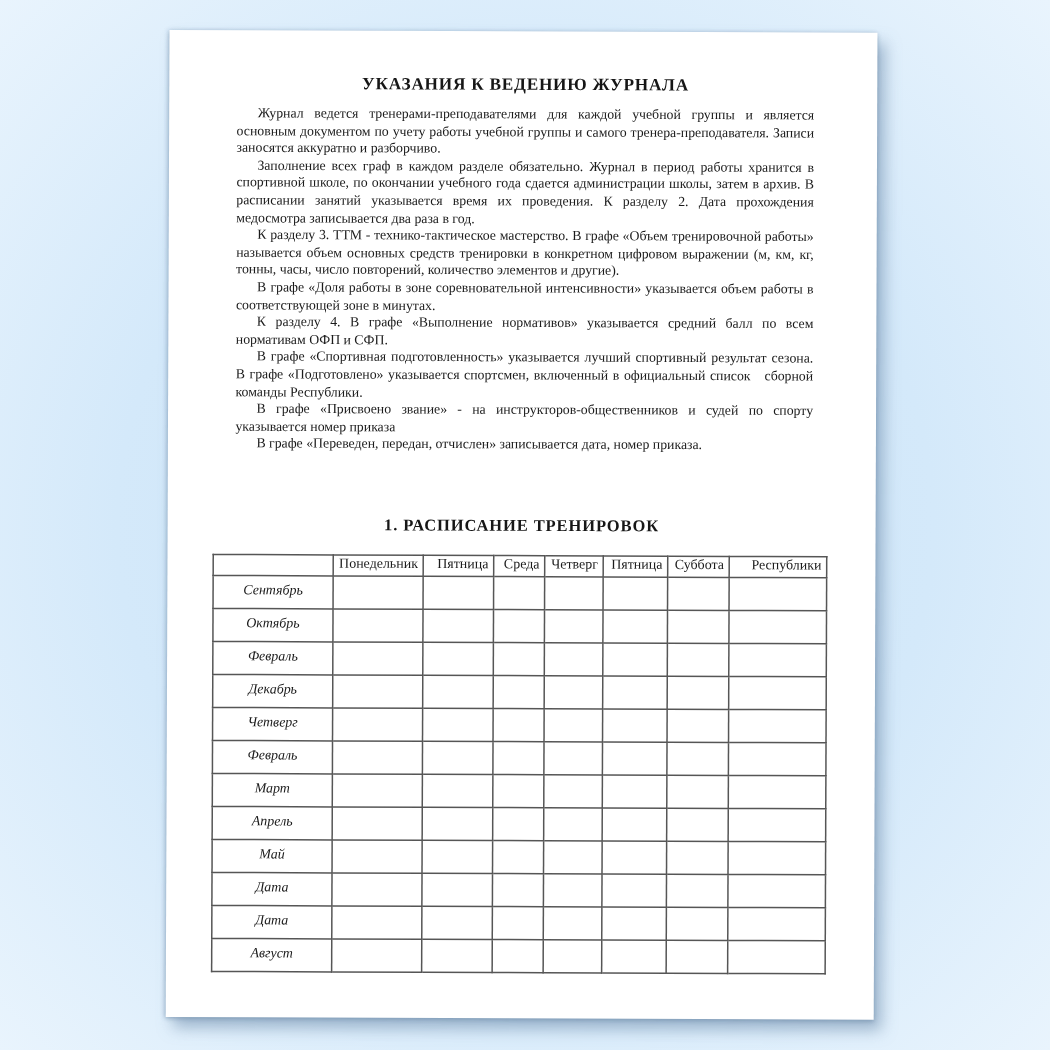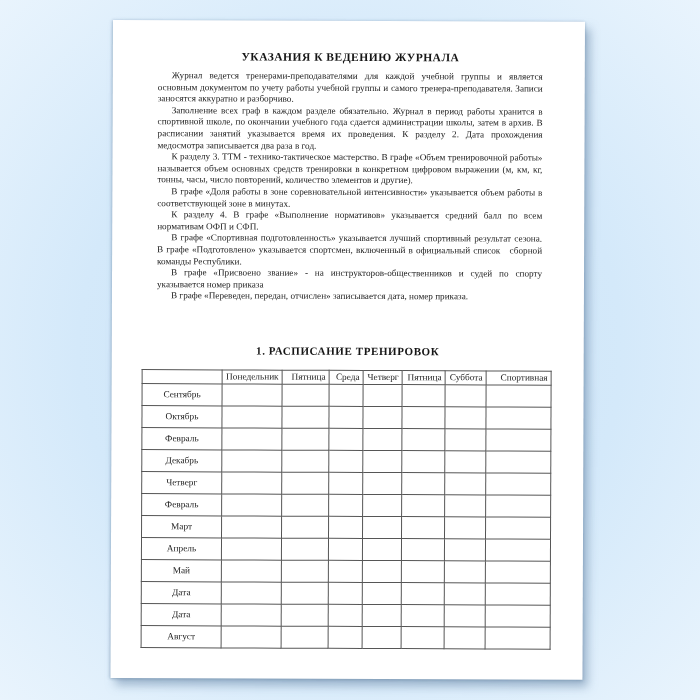--- a/index.html
+++ b/index.html
@@ -58,21 +58,21 @@
     border: 1px solid #565656;
     font-weight: normal;
     font-size: 9.3px;
     padding: 0 3px;
     overflow: hidden;
     white-space: nowrap;
   }
   table.schedule thead tr { height: 14px; }
   table.schedule tbody tr { height: 22px; }
   table.schedule thead th { text-align: right; }
-  table.schedule td.month { text-align: center; }
+  table.schedule td.month { text-align: center; font-style: italic; }
   
   col.c0 { width: 80px; } col.c1 { width: 60px; } col.c2 { width: 47px; }
   col.c3 { width: 34px; } col.c4 { width: 39px; } col.c5 { width: 43px; }
   col.c6 { width: 41px; } col.c7 { width: 65px; }
 </style>
 </head>
 <body>
 
 <div class="stage">
   <div class="page">
@@ -104,21 +104,21 @@
         </colgroup>
         <thead>
           <tr>
             <th></th>
             <th>Понедельник</th>
             <th>Пятница</th>
             <th>Среда</th>
             <th>Четверг</th>
             <th>Пятница</th>
             <th>Суббота</th>
-            <th>Спортивная</th>
+            <th>Республики</th>
           </tr>
         </thead>
         <tbody>
           <tr>
             <td class="month">Сентябрь</td>
             <td></td>
             <td></td>
             <td></td>
             <td></td>
             <td></td>

